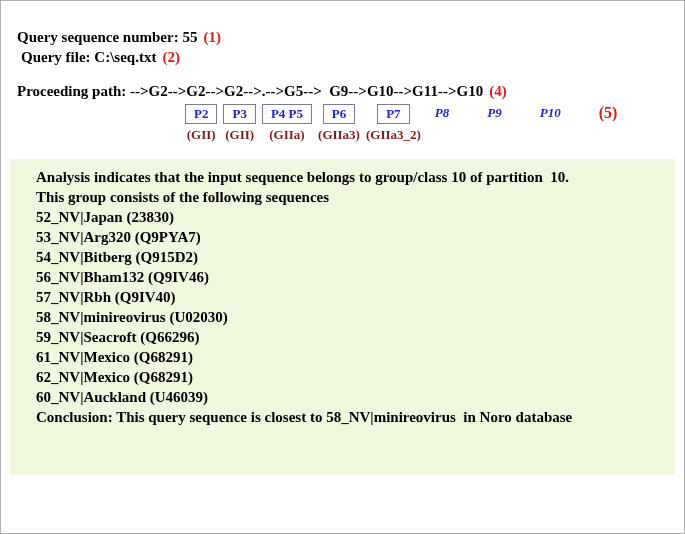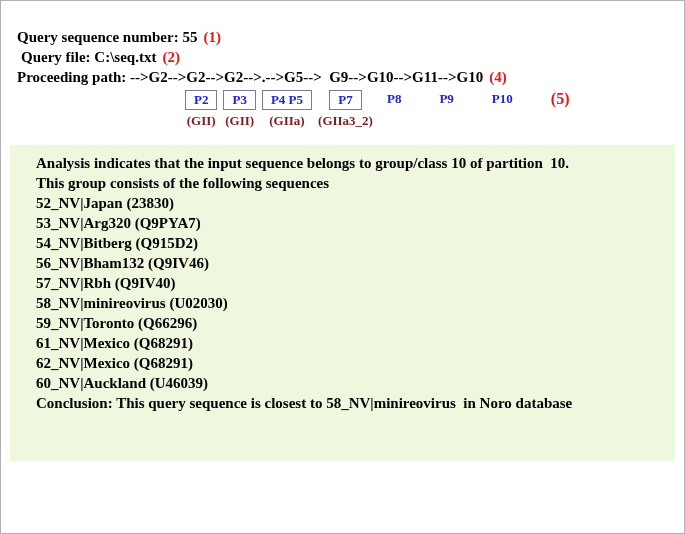--- a/index.html
+++ b/index.html
@@ -17,34 +17,34 @@
     overflow: hidden;
   }
   .top { padding: 26px 16px 0 16px; }
   .tline {
     font-size: 15px;
     line-height: 20px;
     white-space: pre-wrap;
   }
   .indent { padding-left: 4px; }
   .red { color: #e01b1b; margin-left: 6px; white-space: pre; }
-  .path-line { margin-top: 0; font-family: Liberation Serif, serif; }
+  .path-line { margin-top: 14px; font-family: Liberation Serif, serif; }
   .nodes-row {
     display: flex;
     align-items: flex-start;
     margin-left: 168px;
     margin-top: 3px;
   }
   .node {
     display: flex;
     flex-direction: column;
     align-items: center;
     margin-right: 6px;
   }
-  .node.plain { margin-right: 22px; }
+  .node.plain { margin-right: 22px; font-style: italic; }
   .p-label {
     color: #2424c8;
     font-size: 13px;
     line-height: 16px;
     padding: 1px 8px;
     white-space: pre;
   }
   .node.boxed .p-label { border: 1px solid #7a7a9a; }
   .g-label {
     color: #7f1d1d;
@@ -85,20 +85,24 @@
       </div>
       <div class="node boxed">
         <span class="p-label">P3</span>
         <span class="g-label">(GII)</span>
       </div>
       <div class="node boxed">
         <span class="p-label">P4 P5</span>
         <span class="g-label">(GIIa)</span>
       </div>
       <div class="node boxed">
+        <span class="p-label">P6</span>
+        <span class="g-label">(GIIa3)</span>
+      </div>
+      <div class="node boxed">
         <span class="p-label">P7</span>
         <span class="g-label">(GIIa3_2)</span>
       </div>
       <div class="node plain">
         <span class="p-label">P8</span>
       </div>
       <div class="node plain">
         <span class="p-label">P9</span>
       </div>
       <div class="node plain">
@@ -110,20 +114,20 @@
 
   <div class="result">
     <div class="rline"><span>Analysis indicates that the input sequence belongs to group/class 10 of partition  10.</span></div>
     <div class="rline"><span>This group consists of the following sequences</span></div>
     <div class="rline"><span>52_NV|Japan (23830)</span></div>
     <div class="rline"><span>53_NV|Arg320 (Q9PYA7)</span></div>
     <div class="rline"><span>54_NV|Bitberg (Q915D2)</span></div>
     <div class="rline"><span>56_NV|Bham132 (Q9IV46)</span></div>
     <div class="rline"><span>57_NV|Rbh (Q9IV40)</span></div>
     <div class="rline"><span>58_NV|minireovirus (U02030)</span></div>
-    <div class="rline"><span>59_NV|Toronto (Q66296)</span></div>
+    <div class="rline"><span>59_NV|Seacroft (Q66296)</span></div>
     <div class="rline"><span>61_NV|Mexico (Q68291)</span></div>
     <div class="rline"><span>62_NV|Mexico (Q68291)</span></div>
     <div class="rline"><span>60_NV|Auckland (U46039)</span></div>
     <div class="rline"><span>Conclusion: This query sequence is closest to 58_NV|minireovirus  in Noro database</span></div>
   </div>
 
 </div>
 
 </body></html>

